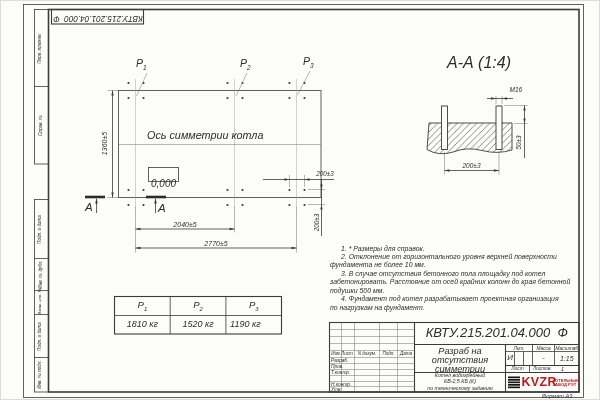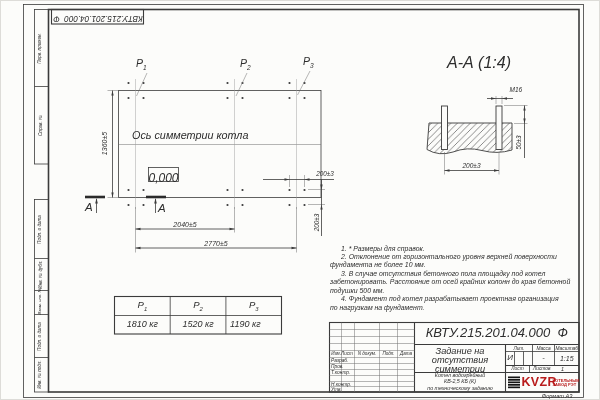--- a/index.html
+++ b/index.html
@@ -222,22 +222,22 @@
 <div class="t ctr r90" style="left:11px;top:223.5px;width:59px;height:9px;font-size:4.6px;">Подп. и дата</div>
 <div class="t ctr r90" style="left:24.5px;top:269px;width:32px;height:9px;font-size:4.6px;">Инв. № дубл.</div>
 <div class="t ctr r90" style="left:28.5px;top:297px;width:24px;height:9px;font-size:4.3px;">Взам. инв. №</div>
 <div class="t ctr r90" style="left:19px;top:330.5px;width:43px;height:9px;font-size:4.6px;">Подп. и дата</div>
 <div class="t ctr r90" style="left:23px;top:369px;width:35px;height:9px;font-size:4.6px;">Инв. № подл.</div>
 
 <div class="t" style="left:135px;top:57px;font-size:10.5px;"><span>P</span><sub>1</sub></div>
 <div class="t" style="left:239px;top:57px;font-size:10.5px;"><span>P</span><sub>2</sub></div>
 <div class="t" style="left:302px;top:55px;font-size:10.5px;"><span>P</span><sub>3</sub></div>
 
-<div class="t" style="left:131px;top:127.5px;font-size:10.8px;text-align:center;">Ось симметрии котла</div>
-<div class="t ctr" style="left:147.5px;top:171px;width:30px;font-size:12px;">0,000</div>
+<div class="t" style="left:146px;top:127.5px;font-size:10.8px;text-align:center;">Ось симметрии котла</div>
+<div class="t ctr" style="left:147.5px;top:177px;width:30px;font-size:10px;">0,000</div>
 
 <div class="t ctr r90" style="left:82px;top:138px;width:44px;height:9px;font-size:7px;">1360±5</div>
 <div class="t ctr" style="left:163px;top:220.3px;width:42px;font-size:7px;">2040±5</div>
 <div class="t ctr" style="left:194px;top:239.3px;width:42px;font-size:7px;">2770±5</div>
 <div class="t ctr" style="left:306px;top:168.8px;width:36px;font-size:6.3px;">200±3</div>
 <div class="t ctr r90" style="left:298.8px;top:216.5px;width:34px;height:9px;font-size:6.3px;">200±3</div>
 
 <div class="t" style="left:84px;top:200px;font-size:11.5px;">А</div>
 <div class="t" style="left:157px;top:201px;font-size:11.5px;">А</div>
 
@@ -258,21 +258,21 @@
 </div>
 
 <div class="t ctr" style="left:113.5px;top:298.5px;width:55.7px;font-size:9.5px;"><span>P</span><sub>1</sub></div>
 <div class="t ctr" style="left:169.2px;top:298.5px;width:55.7px;font-size:9.5px;"><span>P</span><sub>2</sub></div>
 <div class="t ctr" style="left:224.9px;top:298.5px;width:55.6px;font-size:9.5px;"><span>P</span><sub>3</sub></div>
 <div class="t ctr" style="left:113.5px;top:317.8px;width:55.7px;font-size:9px;">1810 кг</div>
 <div class="t ctr" style="left:169.2px;top:317.8px;width:55.7px;font-size:9px;">1520 кг</div>
 <div class="t ctr" style="left:224.9px;top:317.8px;width:39px;font-size:9px;">1190 кг</div>
 
 <div class="t ctr" style="left:413.5px;top:324.5px;width:164.5px;font-size:13px;">КВТУ.215.201.04.000&nbsp;&nbsp;Ф</div>
-<div class="t ctr" style="left:413.5px;top:344.5px;width:91px;font-size:9.2px;">Задание на</div>
+<div class="t ctr" style="left:413.5px;top:344.5px;width:91px;font-size:9.2px;">Разраб на</div>
 <div class="t ctr" style="left:413.5px;top:353.5px;width:91px;font-size:9.2px;">отсутствия</div>
 <div class="t ctr" style="left:413.5px;top:362.5px;width:91px;font-size:9.2px;">симметрии</div>
 <div class="t ctr" style="left:413.5px;top:372.2px;width:91px;font-size:5.3px;">Котел водогрейный</div>
 <div class="t ctr" style="left:413.5px;top:378.4px;width:91px;font-size:5.3px;">КВ-2,5 КБ (К)</div>
 <div class="t ctr" style="left:413.5px;top:384.6px;width:91px;font-size:5.3px;">по техническому заданию</div>
 
 <div class="t ctr" style="left:504.5px;top:344.6px;width:27px;font-size:4.8px;">Лит.</div>
 <div class="t ctr" style="left:531.5px;top:344.6px;width:22px;font-size:4.8px;">Масса</div>
 <div class="t ctr" style="left:553.5px;top:344.6px;width:24.5px;font-size:4.8px;">Масштаб</div>
 <div class="t ctr" style="left:504.5px;top:352.5px;width:9px;font-size:8px;">И</div>

